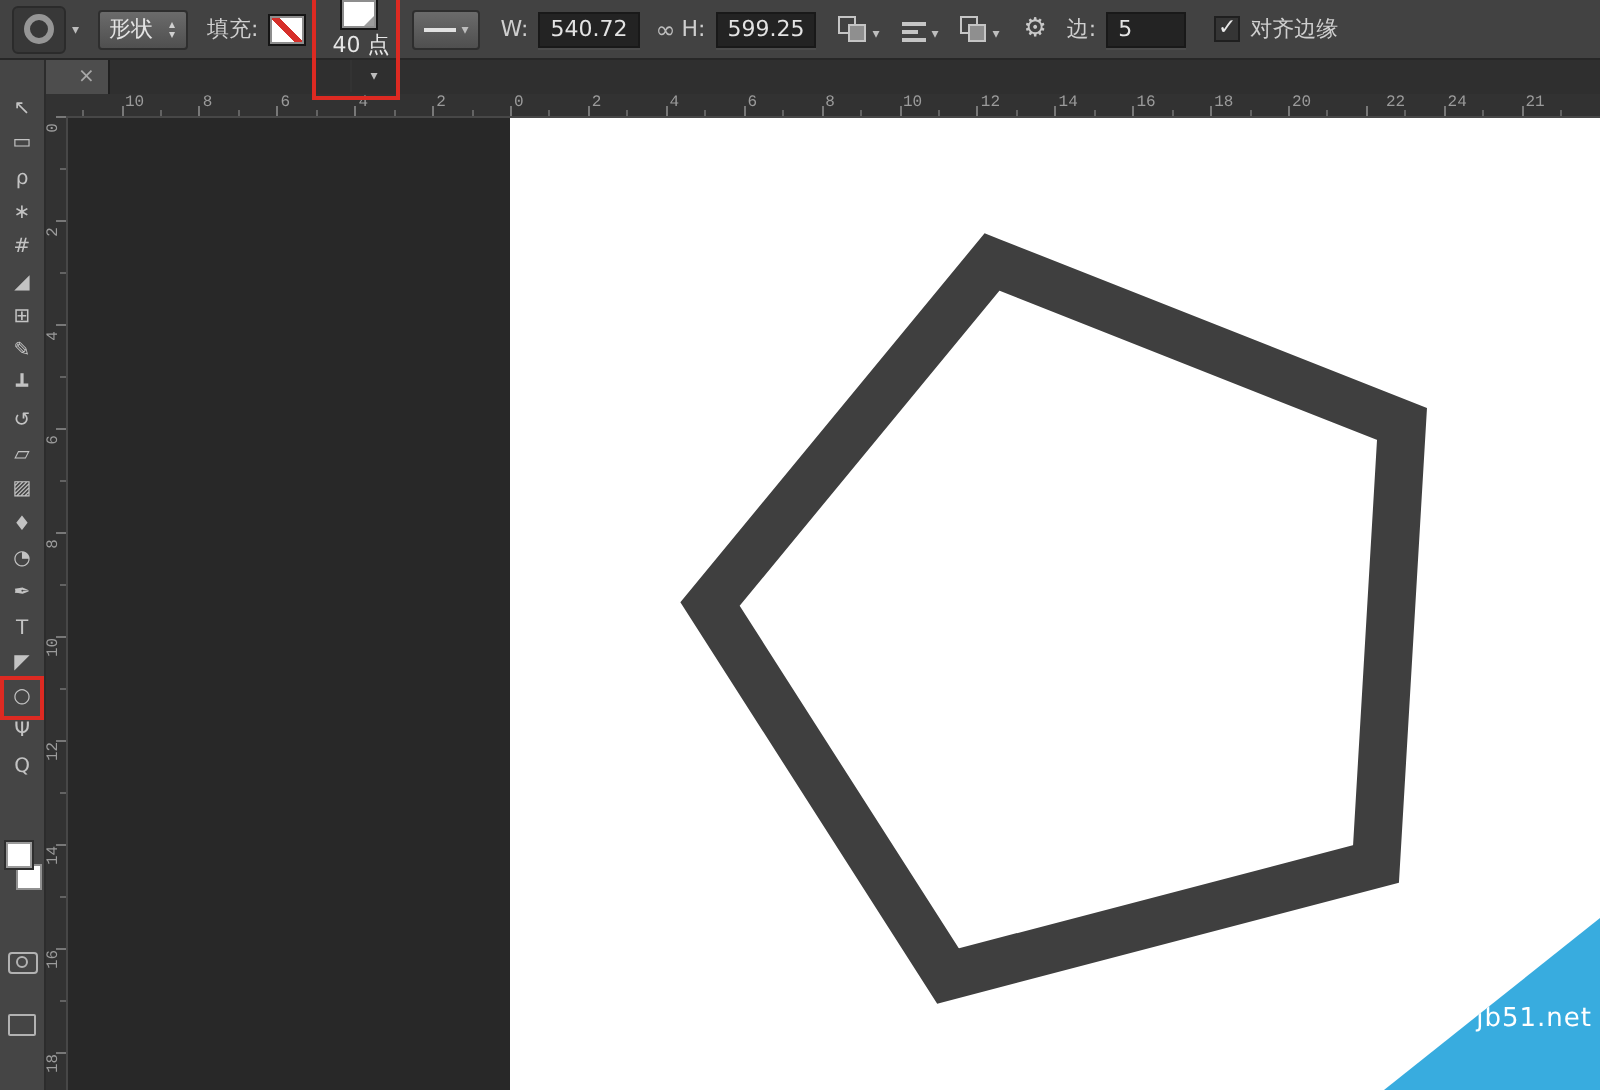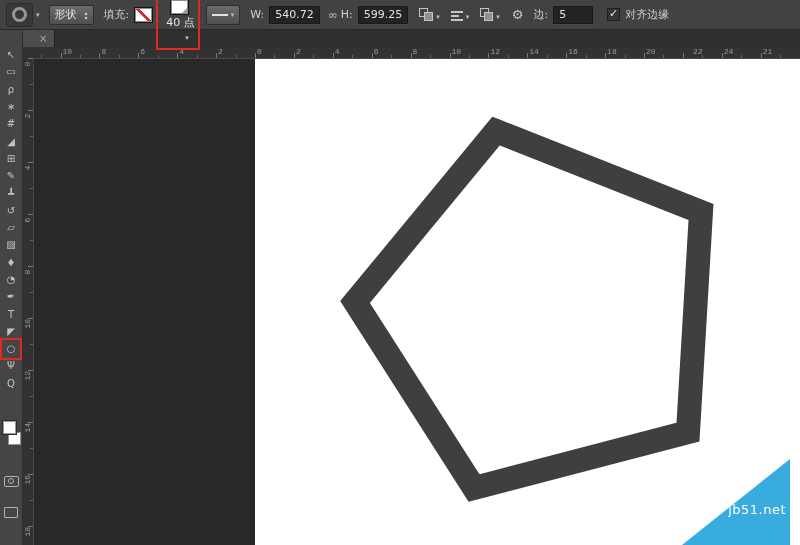--- a/index.html
+++ b/index.html
@@ -81,21 +81,21 @@
   .v-ruler .tick{position:absolute;right:0;height:1px;width:3px;background:#636363;}
   .v-ruler .tick.major{width:5px;background:#787878;}
   .v-ruler .rlab{left:0;width:9px;text-align:center;transform:rotate(-90deg);}
 
   
   .pasteboard{position:absolute;left:33px;top:58px;right:0;bottom:0;background:#282828;overflow:hidden;}
   .canvas{position:absolute;left:222px;top:0;right:0;bottom:0;background:#fff;}
   .shape-layer{position:absolute;left:0;top:0;}
 
   
-  .watermark{position:absolute;right:10px;bottom:0;width:108px;height:86px;z-index:7;
+  .watermark{position:absolute;right:0;bottom:0;width:108px;height:86px;z-index:7;
     clip-path:polygon(100% 0,100% 100%,0 100%);text-align:right;}
   .wm-line1{position:absolute;right:4px;bottom:28px;color:#fff;font-size:13px;letter-spacing:.5px;}
   .wm-line2{position:absolute;right:2px;bottom:2px;color:#fff;font-size:21px;font-weight:bold;letter-spacing:1px;}
 </style>
 </head>
 <body>
 
 <div class="app">
 
   <div class="options-bar">

